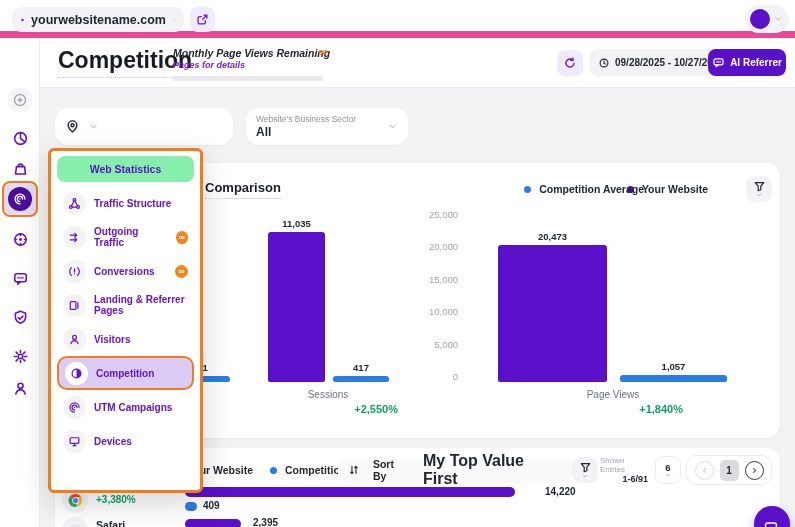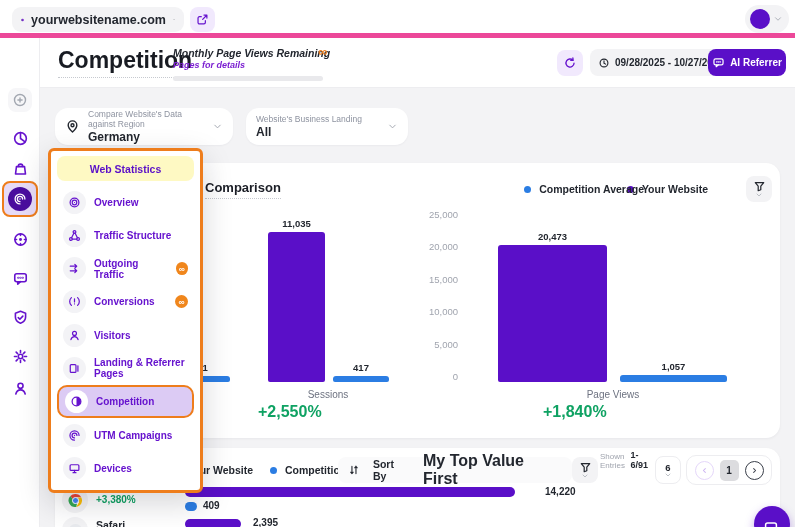--- a/index.html
+++ b/index.html
@@ -1,20 +1,20 @@
 <!DOCTYPE html>
 <html><head>
 <meta charset="utf-8">
 <style>
   * { margin:0; padding:0; box-sizing:border-box; }
   body { background:#fff; font-family:"Liberation Sans","DejaVu Sans",sans-serif; }
   .screen { position:relative; width:795px; height:527px; overflow:hidden; background:#fff; }
 
   
-  .topbar { position:absolute; left:0; top:0; width:795px; height:38px; background:#fff; border-bottom:5px solid #ec4899; z-index:20; }
+  .topbar { position:absolute; left:0; top:0; width:795px; height:38px; background:#fff; border-bottom:7px solid #ec4899; z-index:20; }
   .domain-pill { position:absolute; left:12px; top:7px; width:172px; height:25px; background:#f3f3f5; border-radius:9px; display:flex; align-items:center; padding:0 9px; gap:7px; cursor:pointer; }
   .domain-text { font-size:12.5px; font-weight:bold; color:#23272f; flex:1; }
   .icon-btn-lav { position:absolute; left:190px; top:7px; width:25px; height:25px; background:#f1e9fd; border-radius:8px; display:flex; align-items:center; justify-content:center; cursor:pointer; }
   .avatar-pill { position:absolute; right:6px; top:5px; width:44px; height:28px; background:#f3f3f5; border-radius:14px; display:flex; align-items:center; padding:0 5px; gap:3px; cursor:pointer; }
   .avatar-circle { width:20px; height:20px; border-radius:50%; background:#5A0FC8; }
 
   
   .sidebar { position:absolute; left:0; top:38px; width:40px; height:489px; background:#fff; border-right:1px solid #ededf0; z-index:20; }
   .side-ic { position:absolute; left:8px; width:24px; height:24px; border-radius:8px; display:flex; align-items:center; justify-content:center; cursor:pointer; background:#f6f6f8; }
   .side-active-wrap { position:absolute; left:2px; top:143px; width:36px; height:36px; border:2.5px solid #EE7D1C; border-radius:8px; display:flex; align-items:center; justify-content:center; background:#e6dbf7; cursor:pointer; }
@@ -51,48 +51,48 @@
   .sq-btn { width:26px; height:26px; border-radius:8px; background:#f3f3f5; display:flex; flex-direction:column; align-items:center; justify-content:center; cursor:pointer; }
 
   .bar-col { position:absolute; bottom:56px; display:flex; flex-direction:column; align-items:center; gap:3px; }
   .bar-val { font-size:9.5px; font-weight:bold; color:#23272f; white-space:nowrap; }
   .vbar { width:100%; border-radius:3px 3px 2px 2px; }
   .vbar.purple { background:#5A0FC8; }
   .vbar.blue { background:#2B7DE3; }
   .yaxis { position:absolute; left:353px; top:46px; width:50px; height:173px; display:flex; flex-direction:column; justify-content:space-between; align-items:flex-end; }
   .yaxis span { font-size:9.5px; color:#a0a4ae; line-height:11px; }
   .cat-label { position:absolute; width:140px; text-align:center; font-size:10px; color:#6d7280; }
-  .chg-label { position:absolute; width:140px; text-align:left; font-size:16px; font-weight:bold; color:#0FA263; }
+  .chg-label { position:absolute; width:140px; text-align:right; font-size:11px; font-weight:bold; color:#0FA263; }
 
   .bottom-card { left:15px; top:360px; width:725px; height:110px; }
   .sort-wrap { position:absolute; left:283px; top:9px; width:234px; height:26px; background:#fafafb; border-radius:8px; display:flex; align-items:center; padding:0 10px; gap:13px; }
   .sort-label { font-size:10.5px; font-weight:bold; color:#23272f; }
   .sort-value { margin-left:auto; font-size:16px; font-weight:bold; color:#23272f; }
-  .shown { position:absolute; left:545px; top:2px; width:48px; display:flex; align-items:flex-end; }
+  .shown { position:absolute; left:545px; top:8px; width:48px; display:flex; flex-direction:column; align-items:flex-end; }
   .shown-l { font-size:8px; color:#a0a4ae; }
   .shown-v { font-size:9px; font-weight:bold; color:#23272f; }
   .size-sel { position:absolute; left:600px; top:8px; width:26px; height:28px; background:#fff; border:1px solid #ededf0; border-radius:8px; display:flex; flex-direction:column; align-items:center; justify-content:center; cursor:pointer; }
   .size-sel span { font-size:9.5px; font-weight:bold; color:#23272f; line-height:10px; }
   .pager { position:absolute; left:631px; top:7px; width:86px; height:30px; background:#fff; border:1px solid #ededf0; border-radius:10px; display:flex; align-items:center; justify-content:center; gap:6px; }
   .pg-circle { width:19px; height:19px; border-radius:50%; display:flex; align-items:center; justify-content:center; cursor:pointer; }
   .pg-prev { border:1.3px solid #e5d7fa; }
   .pg-next { border:1.3px solid #3a3f4a; }
   .pg-num { width:19px; height:21px; border-radius:5px; background:#dcdcdf; font-size:10px; font-weight:bold; color:#23272f; display:flex; align-items:center; justify-content:center; cursor:pointer; }
 
   .row-icon { position:absolute; left:7px; width:26px; height:26px; border-radius:50%; background:#f3f3f5; display:flex; align-items:center; justify-content:center; }
   .row-change { position:absolute; left:41px; font-size:10px; font-weight:bold; color:#0FA263; }
   .row-name { position:absolute; left:41px; font-size:10.5px; font-weight:bold; color:#23272f; }
   .hbar { position:absolute; left:130px; height:10px; border-radius:5px; }
   .hbar.purple { background:#5A0FC8; }
   .hbar.blue { background:#2B7DE3; height:9px; }
   .hbar-val { position:absolute; font-size:10px; font-weight:bold; color:#23272f; }
 
   
   .popup { position:absolute; left:48px; top:148px; width:155px; height:345px; background:#fff; border:3px solid #EE7D1C; border-radius:6px; box-shadow:0 10px 30px rgba(20,20,40,.18); z-index:40; padding:5px 6px; display:flex; flex-direction:column; }
-  .popup-header { height:26px; background:#fef9c3; border-radius:8px; display:flex; align-items:center; justify-content:center; margin-bottom:4px; }
+  .popup-header { height:26px; background:#86efac; border-radius:8px; display:flex; align-items:center; justify-content:center; margin-bottom:4px; }
   .popup-header span { font-size:10.5px; font-weight:bold; color:#5A0FC8; }
   .menu-item { height:34px; display:flex; align-items:center; gap:8px; padding:0 6px; border-radius:10px; cursor:pointer; }
   .menu-item .mi-ic { width:23px; height:23px; border-radius:50%; background:#f3f3f6; display:flex; align-items:center; justify-content:center; flex:none; }
   .menu-item .mi-lbl { font-size:10px; font-weight:bold; color:#6613CE; line-height:11px; }
   .menu-item.active { background:#dccbf4; border:2px solid #EE7D1C; }
   .mi-badge { margin-left:auto; width:13px; height:13px; border-radius:50%; background:#F0861C; color:#fff; font-size:8.5px; font-weight:bold; display:flex; align-items:center; justify-content:center; }
 
   .chat-fab { position:absolute; left:754px; top:506px; width:36px; height:36px; border-radius:50%; background:#5A0FC8; display:flex; align-items:center; justify-content:flex-start; padding-left:9px; padding-top:8px; z-index:50; box-shadow:0 4px 10px rgba(90,15,200,.35); cursor:pointer; }
 
   svg.ic { stroke:#6613CE; fill:none; stroke-width:1.5; stroke-linecap:round; stroke-linejoin:round; }
@@ -231,31 +231,27 @@
     </div>
   </div>
 
   <div class="main">
 
     <div class="select-pill" style="left:15px;top:20px;width:178px">
       <svg class="ic-dark" width="15" height="15" viewBox="0 0 16 16">
           <path d="M8 13.8S3.4 9.6 3.4 6.6a4.6 4.6 0 0 1 9.2 0c0 3-4.6 7.2-4.6 7.2z"></path>
           <circle cx="8" cy="6.6" r="1.6"></circle>
         </svg>
-      <div style="flex:1">
-        <div class="sel-label">Compare Website's Data against Region</div>
-        <div class="sel-value">Germany</div>
-      </div>
       <svg class="ic-gray" width="11" height="11" viewBox="0 0 16 16">
           <path d="M4 6l4 4 4-4"></path>
         </svg>
     </div>
     <div class="select-pill" style="left:206px;top:20px;width:162px">
       <div style="flex:1">
-        <div class="sel-label">Website's Business Landing</div>
+        <div class="sel-label">Website's Business Sector</div>
         <div class="sel-value">All</div>
       </div>
       <svg class="ic-gray" width="11" height="11" viewBox="0 0 16 16">
           <path d="M4 6l4 4 4-4"></path>
         </svg>
     </div>
 
     <div class="card chart-card">
       <div class="chart-title">Comparison</div>
       <div class="legend" style="right:72px;top:20px">
@@ -388,30 +384,20 @@
   </div>
 
   <div class="popup">
     <div class="popup-header">
         <span>Web Statistics</span>
       </div>
 
     <div class="menu-item">
       <span class="mi-ic">
           <svg class="ic" width="13" height="13" viewBox="0 0 16 16">
-            <circle cx="8" cy="8" r="5.4"></circle>
-            <circle cx="8" cy="8" r="2.8"></circle>
-            <circle cx="8" cy="8" r=".7" fill="#6613CE" stroke="none"></circle>
-          </svg>
-        </span>
-      <span class="mi-lbl">Overview</span>
-    </div>
-    <div class="menu-item">
-      <span class="mi-ic">
-          <svg class="ic" width="13" height="13" viewBox="0 0 16 16">
             <circle cx="8" cy="3.6" r="1.7"></circle>
             <circle cx="3.6" cy="12.4" r="1.7"></circle>
             <circle cx="12.4" cy="12.4" r="1.7"></circle>
             <path d="M7.2 5.1 4.4 10.9M8.8 5.1l2.8 5.8M5.3 12.4h5.4"></path>
           </svg>
         </span>
       <span class="mi-lbl">Traffic Structure</span>
     </div>
     <div class="menu-item">
       <span class="mi-ic">
@@ -428,34 +414,34 @@
             <path d="M4.2 3.2a6.5 6.5 0 0 0 0 9.6M11.8 3.2a6.5 6.5 0 0 1 0 9.6M8 4.6v4"></path>
             <circle cx="8" cy="11" r=".7" fill="#6613CE" stroke="none"></circle>
           </svg>
         </span>
       <span class="mi-lbl">Conversions</span>
       <span class="mi-badge">∞</span>
     </div>
     <div class="menu-item">
       <span class="mi-ic">
           <svg class="ic" width="13" height="13" viewBox="0 0 16 16">
+            <rect x="2.8" y="3.2" width="7" height="9.6" rx="1.2"></rect>
+            <path d="M12.2 4.6v6.8"></path>
+          </svg>
+        </span>
+      <span class="mi-lbl">Landing &amp; Referrer Pages</span>
+    </div>
+    <div class="menu-item">
+      <span class="mi-ic">
+          <svg class="ic" width="13" height="13" viewBox="0 0 16 16">
             <circle cx="8" cy="5.4" r="2.4"></circle>
             <path d="M3.6 13.2c.6-2.6 2.3-3.9 4.4-3.9s3.8 1.3 4.4 3.9"></path>
           </svg>
         </span>
       <span class="mi-lbl">Visitors</span>
-    </div>
-    <div class="menu-item">
-      <span class="mi-ic">
-          <svg class="ic" width="13" height="13" viewBox="0 0 16 16">
-            <rect x="2.8" y="3.2" width="7" height="9.6" rx="1.2"></rect>
-            <path d="M12.2 4.6v6.8"></path>
-          </svg>
-        </span>
-      <span class="mi-lbl">Landing &amp; Referrer Pages</span>
     </div>
     <div class="menu-item active">
       <span class="mi-ic" style="background:#fff">
           <svg class="ic" width="13" height="13" viewBox="0 0 16 16">
             <circle cx="8" cy="8" r="5.4"></circle>
             <path d="M8 2.6a5.4 5.4 0 0 1 0 10.8z" fill="#6613CE" stroke="none"></path>
           </svg>
         </span>
       <span class="mi-lbl">Competition</span>
     </div>

